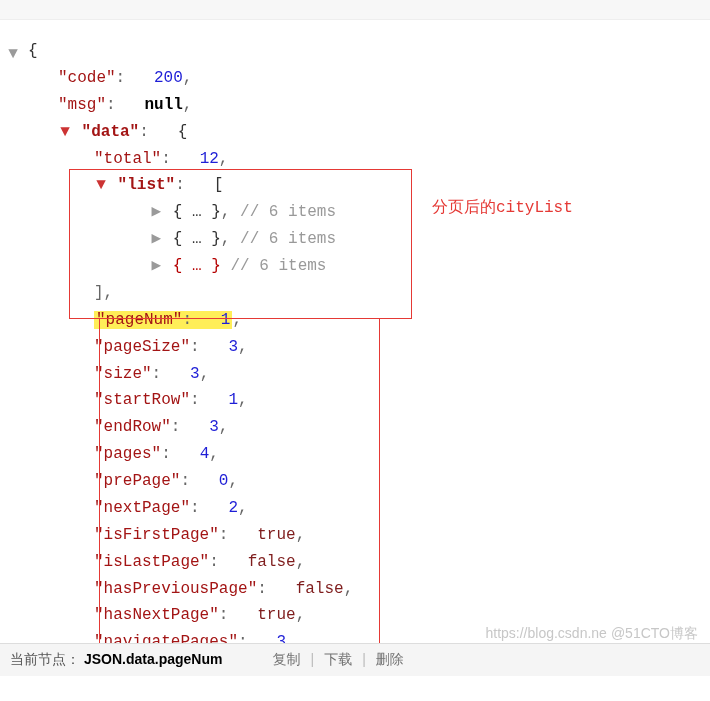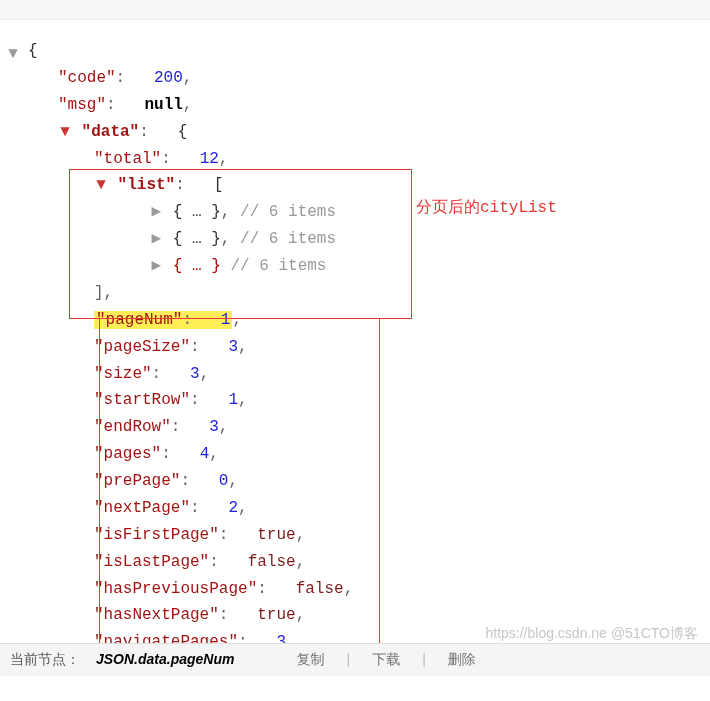--- a/index.html
+++ b/index.html
@@ -68,24 +68,24 @@
     position:absolute;
     left:0; bottom:0;
     width:100%;
     background:#f5f5f5;
     border-top:1px solid #ddd;
     padding:4px 10px;
     font-family:"Microsoft YaHei", Arial, sans-serif;
     font-size:14px;
     display:flex;
     align-items:flex-start;
-    gap:16px;
+    gap:4px;
   }
   .footer .label { color:#555; }
-  .footer .path  { color:#000; font-weight:bold; margin-right:40px;font-style:italic;}
+  .footer .path  { color:#000; font-weight:bold; margin-right:40px;}
   .footer .act   { color:#737373; cursor:pointer; padding:0 6px;}
   .footer .sep   { color:#bbb; }
   .outroot {
     position:absolute;
     left:6px;
     top:41px;
   }
 </style>
 </head>
 <body>
@@ -140,21 +140,21 @@
 
   <div class="line ind2"><span class="key">"hasNextPage"</span><span class="punc">:   </span><span class="bool">true</span><span class="punc">,</span></div>
 
   <div class="line ind2"><span class="key">"navigatePages"</span><span class="punc">:   </span><span class="num">3</span><span class="punc">,</span></div>
 
   <div class="line ind2"><span class="toggle dim">▼</span> <span class="key">"navigatepageNums"</span><span class="punc">:   </span><span class="brace">[</span></div>
 
   <div class="box-red" style="left:69px; top:149px; width:343px; height:150px;"></div>
   <div class="box-red" style="left:99px; top:298px; width:281px; height:372px;"></div>
 
-  <div class="annot" style="left:416px; top:175px;">分页后的cityList</div>
+  <div class="annot" style="left:432px; top:175px;">分页后的cityList</div>
 
   <div class="watermark">
     <span>https://blog.csdn.ne</span><span style="margin-left:4px">@51CTO博客</span>
   </div>
 
 </div>
 
 <div class="footer">
   <span class="label">当前节点：</span>
   <span class="path">JSON.data.pageNum</span>

